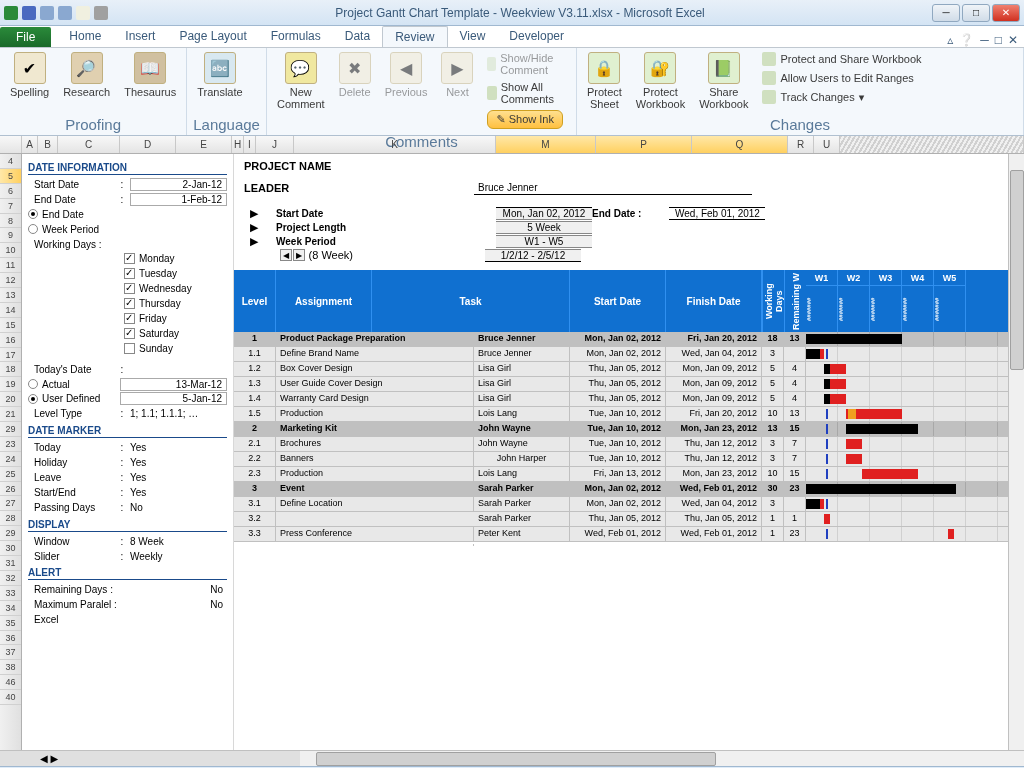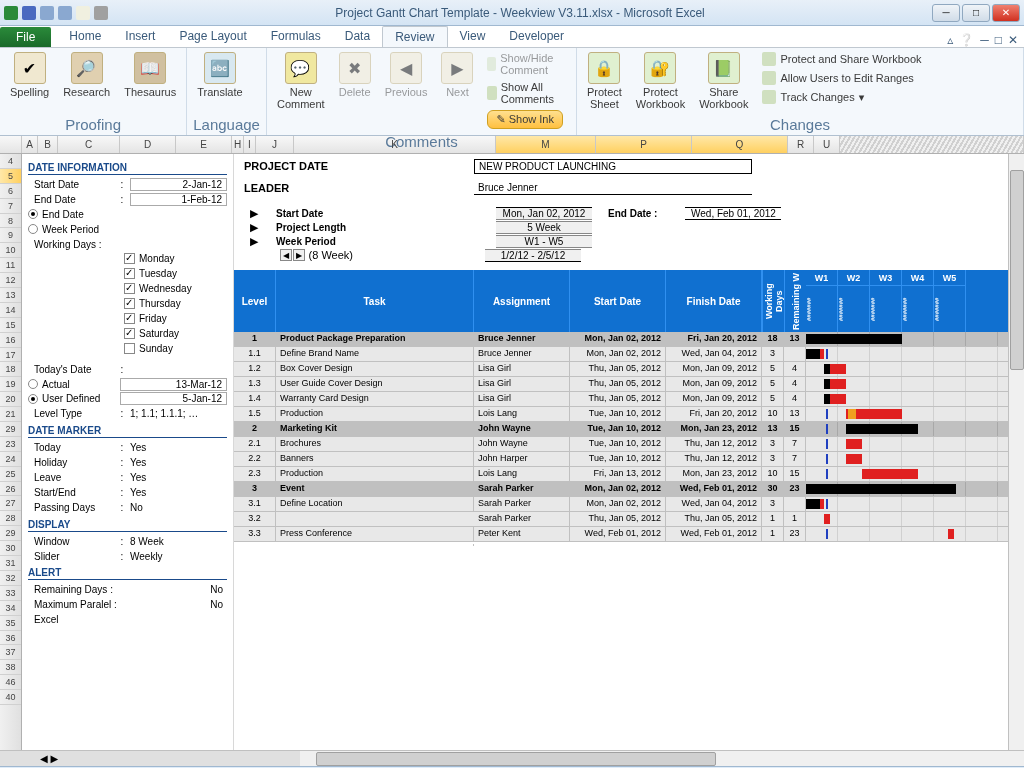--- a/index.html
+++ b/index.html
@@ -62,21 +62,21 @@
 .pi-row { display: flex; align-items: center; height: 16px; margin-bottom: 2px; }
 .pi-label { width: 232px; font-weight: bold; padding-left: 2px; }
 .pi-val { border: 1px solid #000; padding: 1px 4px; min-width: 278px; font-size: 10px; }
 .pi-val.ul { border: none; border-bottom: 1px solid #000; }
 .pi-sub { display: flex; align-items: center; height: 14px; }
 .pi-sub .tri { width: 10px; margin-left: 8px; margin-right: 16px; }
 .pi-sub .slab { width: 96px; font-weight: bold; font-size: 10px; }
 .pi-sub .sval { width: 96px; text-align: center; border-top: 1px solid #888; border-bottom: 1px solid #888; font-size: 10px; background: #f0f0f0; }
 .pi-sub .sval.first { border-top: 1px solid #000; }
 .pi-sub .sval.last { border-bottom: 1px solid #000; }
-.pi-sub .elab { margin-left: 16px; font-weight: bold; font-size: 10px; }
+.pi-sub .elab { font-weight: bold; font-size: 10px; }
 .pi-sub .eval { margin-left: 28px; width: 96px; text-align: center; border-top: 1px solid #000; border-bottom: 1px solid #000; font-size: 10px; }
 .nav-arrows { display: inline-flex; gap: 1px; margin-left: 4px; }
 .nav-arrows span { width: 12px; height: 12px; border: 1px solid #888; background: #f0f0f0; text-align: center; font-size: 8px; line-height: 12px; }
 
 
 .gantt { margin-top: 4px; }
 .ghdr { display: flex; background: #1070d0; color: #fff; font-size: 10px; font-weight: bold; height: 62px; }
 .gh { border-right: 1px solid #3090f0; display: flex; align-items: center; justify-content: center; text-align: center; }
 .gh.vert { writing-mode: vertical-rl; transform: rotate(180deg); font-size: 9px; padding: 2px 0; }
 .gh-weeks { display: flex; }
@@ -423,22 +423,21 @@
         <span class="lv">No</span>
       </div>
     <div class="lrow">
         <span class="lk">Excel</span>
       </div>
   </div>
 
   <div class="main-panel">
     <div class="proj-info">
       <div class="pi-row">
-          <span class="pi-label">PROJECT DATE</span>
-          <span class="pi-val" style="border:1.5px solid #000">NEW PRODUCT LAUNCHING</span>
+          <span class="pi-label">PROJECT NAME</span>
         </div>
       <div class="pi-row" style="margin-top:6px">
           <span class="pi-label">LEADER</span>
           <span class="pi-val ul">Bruce Jenner</span>
         </div>
       <div style="height:8px"></div>
       <div class="pi-sub">
           <span class="tri">▶</span>
           <span class="slab">Start Date</span>
           <span style="width:124px"></span>
@@ -466,22 +465,22 @@
           </span>
           <span style="width:56px;text-align:right;padding-right:8px">(8 Week)</span>
           <span style="width:124px"></span>
           <span class="sval last">1/2/12 - 2/5/12</span>
         </div>
     </div>
 
     <div class="gantt">
       <div class="ghdr">
         <div class="gh" style="width:42px">Level</div>
+        <div class="gh" style="width:96px">Assignment</div>
         <div class="gh" style="width:198px">Task</div>
-        <div class="gh" style="width:96px">Assignment</div>
         <div class="gh" style="width:96px">Start Date</div>
         <div class="gh" style="width:96px">Finish Date</div>
         <div class="gh vert" style="width:22px">Working Days</div>
         <div class="gh vert" style="width:22px">Remaining W</div>
         <div class="gh-weeks" id="gh-weeks">
             <div class="gh-week">
               <div class="gh-wtop">W1</div>
               <div class="gh-wbot">#######</div>
             </div>
             <div class="gh-week">
@@ -608,21 +607,21 @@
             <div class="gc ctr" style="width: 22px;">3</div>
             <div class="gc ctr" style="width: 22px;">7</div>
             <div class="gantt-bars">
               <div class="bar blu" style="left: 20px;"></div>
               <div class="bar red" style="left: 40px; width: 16px;"></div>
             </div>
           </div>
           <div class="grow">
             <div class="gc ctr" style="width: 42px;">2.2</div>
             <div class="gc " style="width: 198px;">Banners</div>
-            <div class="gc " style="width: 96px;">John Harper</div>
+            <div class="gc " style="width: 96px; text-align: center;">John Harper</div>
             <div class="gc rt" style="width: 96px;">Tue, Jan 10, 2012</div>
             <div class="gc rt" style="width: 96px;">Thu, Jan 12, 2012</div>
             <div class="gc ctr" style="width: 22px;">3</div>
             <div class="gc ctr" style="width: 22px;">7</div>
             <div class="gantt-bars">
               <div class="bar blu" style="left: 20px;"></div>
               <div class="bar red" style="left: 40px; width: 16px;"></div>
             </div>
           </div>
           <div class="grow">

